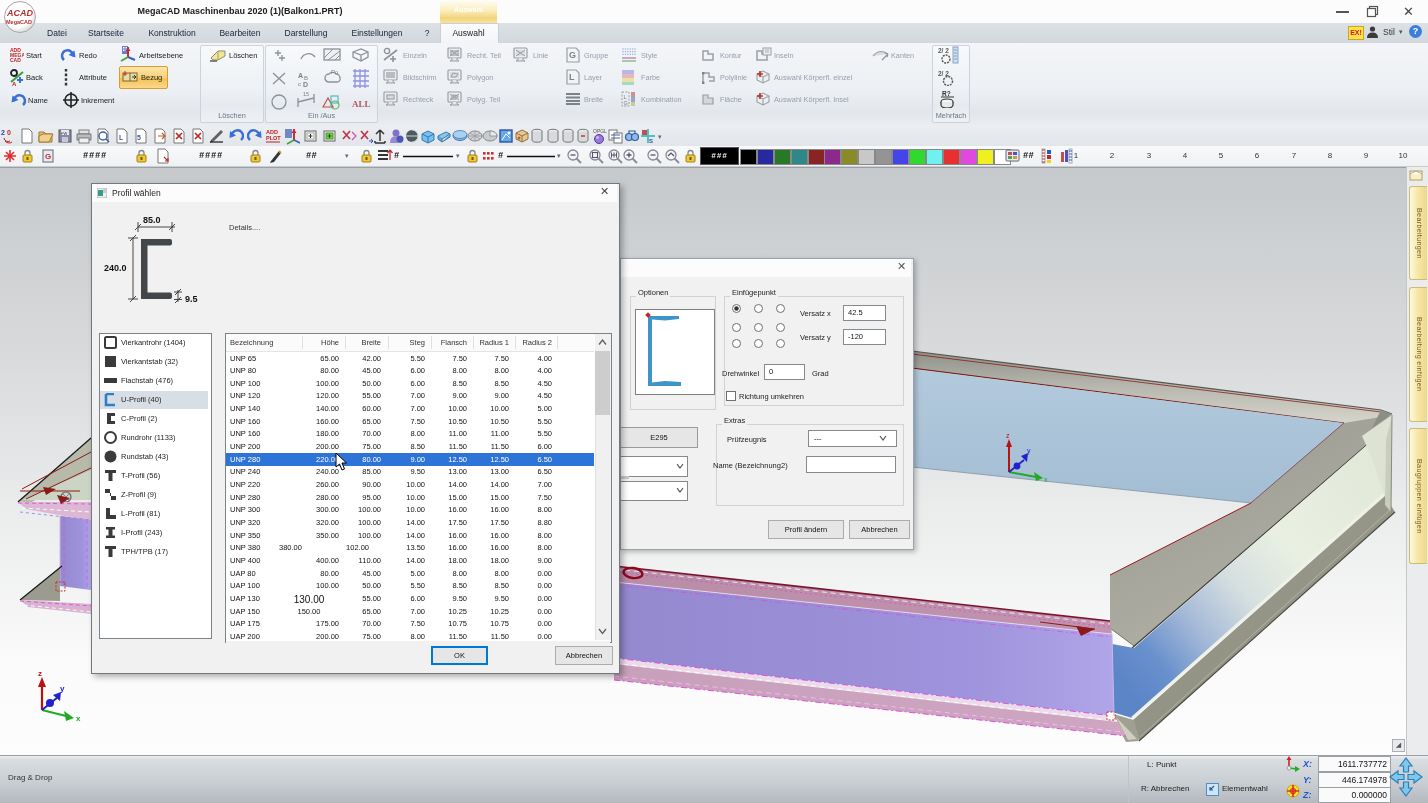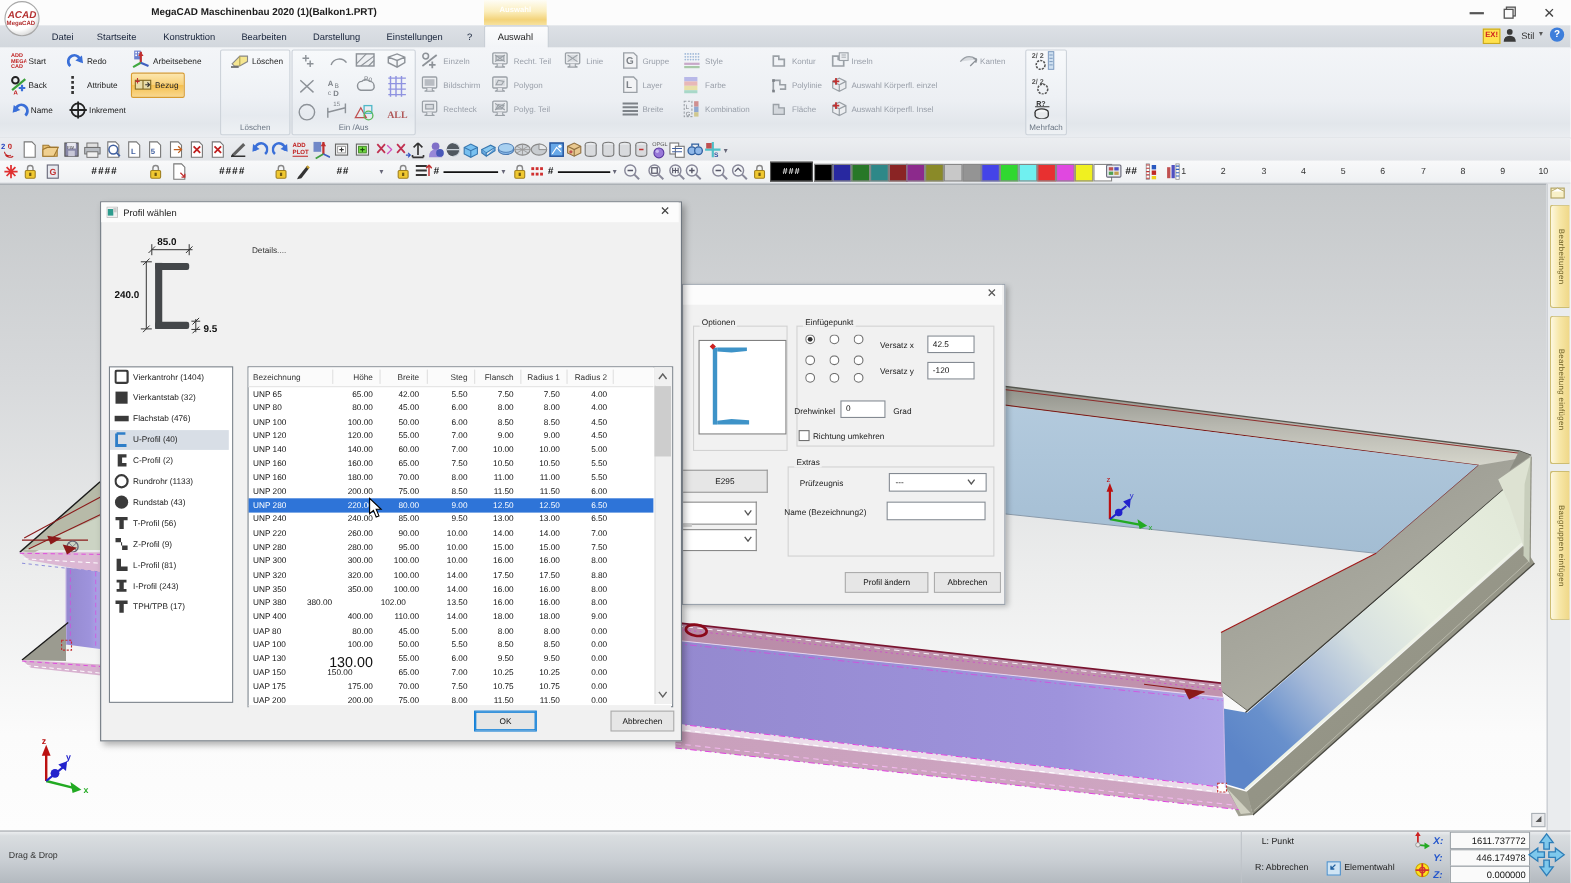--- a/index.html
+++ b/index.html
@@ -1107,21 +1107,21 @@
 <div class="tx" style="left:449px;top:569.5px;width:60px;text-align:right;font-size:7.5px;color:#111">8.00</div>
 <div class="tx" style="left:492px;top:569.5px;width:60px;text-align:right;font-size:7.5px;color:#111">0.00</div>
 <div class="tx" style="left:230px;top:582.2px;font-size:7.5px;color:#111">UAP 100</div>
 <div class="tx" style="left:279px;top:582.2px;width:60px;text-align:right;font-size:7.5px;color:#111">100.00</div>
 <div class="tx" style="left:321px;top:582.2px;width:60px;text-align:right;font-size:7.5px;color:#111">50.00</div>
 <div class="tx" style="left:365px;top:582.2px;width:60px;text-align:right;font-size:7.5px;color:#111">5.50</div>
 <div class="tx" style="left:407px;top:582.2px;width:60px;text-align:right;font-size:7.5px;color:#111">8.50</div>
 <div class="tx" style="left:449px;top:582.2px;width:60px;text-align:right;font-size:7.5px;color:#111">8.50</div>
 <div class="tx" style="left:492px;top:582.2px;width:60px;text-align:right;font-size:7.5px;color:#111">0.00</div>
 <div class="tx" style="left:230px;top:594.9px;font-size:7.5px;color:#111">UAP 130</div>
-<div class="tx" style="left:279px;top:594.9px;width:60px;text-align:right;font-size:13px;color:#111">130.00</div>
+<div class="tx" style="left:279px;top:594.9px;width:60px;text-align:center;font-size:10px;color:#111">130.00</div>
 <div class="tx" style="left:321px;top:594.9px;width:60px;text-align:right;font-size:7.5px;color:#111">55.00</div>
 <div class="tx" style="left:365px;top:594.9px;width:60px;text-align:right;font-size:7.5px;color:#111">6.00</div>
 <div class="tx" style="left:407px;top:594.9px;width:60px;text-align:right;font-size:7.5px;color:#111">9.50</div>
 <div class="tx" style="left:449px;top:594.9px;width:60px;text-align:right;font-size:7.5px;color:#111">9.50</div>
 <div class="tx" style="left:492px;top:594.9px;width:60px;text-align:right;font-size:7.5px;color:#111">0.00</div>
 <div class="tx" style="left:230px;top:607.5px;font-size:7.5px;color:#111">UAP 150</div>
 <div class="tx" style="left:279px;top:607.5px;width:60px;text-align:center;font-size:7.5px;color:#111">150.00</div>
 <div class="tx" style="left:321px;top:607.5px;width:60px;text-align:right;font-size:7.5px;color:#111">65.00</div>
 <div class="tx" style="left:365px;top:607.5px;width:60px;text-align:right;font-size:7.5px;color:#111">7.00</div>
 <div class="tx" style="left:407px;top:607.5px;width:60px;text-align:right;font-size:7.5px;color:#111">10.25</div>

